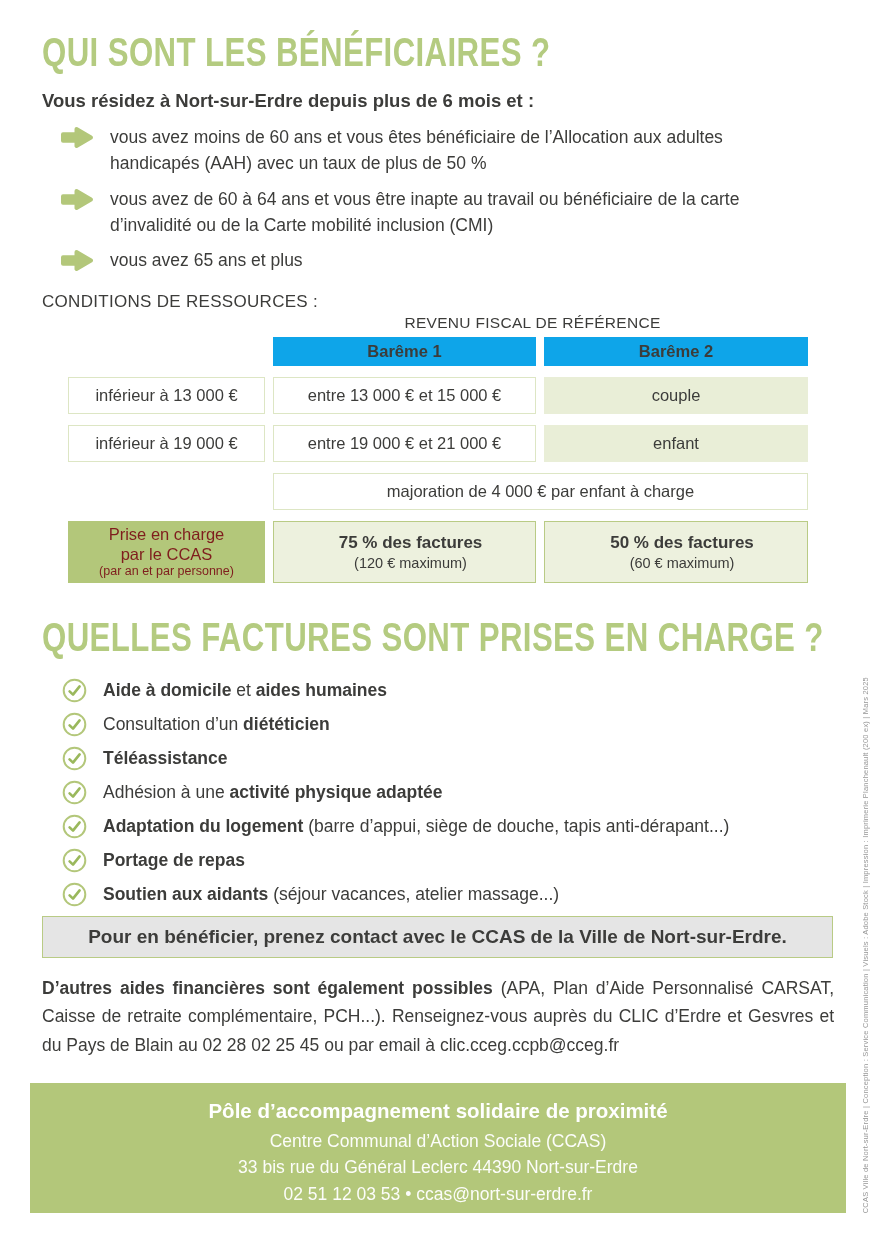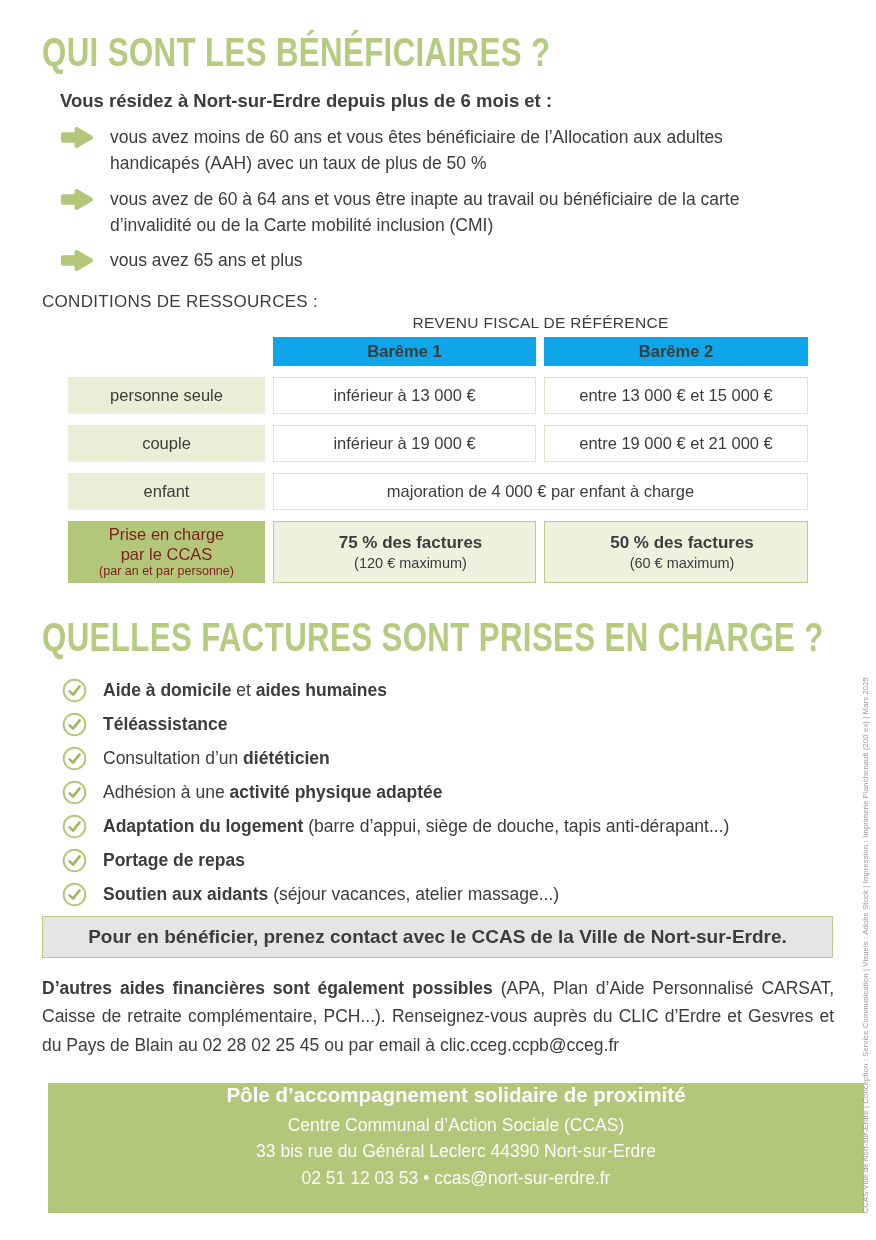--- a/index.html
+++ b/index.html
@@ -9,29 +9,29 @@
 
   .big-title {
     position:absolute; left:42px;
     font-size:40px; font-weight:800; letter-spacing:.5px;
     color:#b4cb80; white-space:nowrap;
     transform:scaleX(.78); transform-origin:0 50%;
   }
   #title1 { top:30px; }
   #title2 { top:615px; }
 
-  #intro { position:absolute; left:60px; top:90px; font-size:18.5px; font-weight:700; }
+  #intro { position:absolute; left:42px; top:90px; font-size:18.5px; font-weight:700; }
 
   #bullets { position:absolute; left:60px; top:124px; width:756px; }
   .bullet-row { display:flex; align-items:flex-start; margin-bottom:9px; }
   .bullet-row svg { flex:0 0 auto; margin:2px 0 0 0; }
   .bullet-text { margin-left:16px; font-size:17.5px; line-height:1.5; max-width:700px; }
 
   #conditions-label { position:absolute; left:42px; top:292px; font-size:17px; letter-spacing:.3px; }
-  #revenu-title { position:absolute; left:273px; top:314px; width:535px; text-align:center; font-size:15.5px; letter-spacing:.3px; }
+  #revenu-title { position:absolute; left:265px; top:314px; width:535px; text-align:center; font-size:15.5px; letter-spacing:.3px; }
 
   #table { position:absolute; left:68px; top:337px; width:740px;
     display:grid; grid-template-columns:197px 263px 264px; column-gap:8px; row-gap:11px; }
   .cell { display:flex; align-items:center; justify-content:center; text-align:center; font-size:16.5px; }
   .spacer-cell { height:29px; }
   .header-cell { background:#0ea5e9; height:29px; font-weight:700; }
   .label-cell { background:#e9eed7; height:37px; }
   .value-cell { background:#fff; border:1px solid #dde6c4; height:37px; }
   .merged { grid-column:2 / 4; }
   .charge-label { background:#b3c77a; color:#7f1d1d; height:62px; flex-direction:column; line-height:1.18; font-size:16.5px; }
@@ -47,22 +47,22 @@
   .check-text .b { font-weight:700; }
 
   #contact-box { position:absolute; left:42px; top:916px; width:791px;
     border:1px solid #b9cb85; padding:9px 8px; text-align:center;
     font-weight:700; font-size:19px; background:#e5e5e5; }
 
   #other-aids { position:absolute; left:42px; top:974px; width:792px;
     font-size:17.5px; line-height:1.62; text-align:justify; }
   #other-aids .b { font-weight:700; }
 
-  #footer { position:absolute; left:48px; top:1083px; width:816px; height:130px;
-    background:#b3c77a; color:#fff; text-align:center; }
+  #footer { position:absolute; left:30px; top:1083px; width:816px; height:130px;
+    background:#b3c77a; color:#fff; text-align:center; padding-top:16px; }
   #footer .f1 { font-size:20.5px; font-weight:700; margin-bottom:5px; }
   #footer .fl { font-size:17.5px; line-height:1.5; color:rgba(255,255,255,.96); }
 
   #side-caption { position:absolute; right:6px; bottom:27px;
     writing-mode:vertical-rl; transform:rotate(180deg);
     font-size:7.5px; letter-spacing:.2px; color:#979797; }
 </style>
 </head>
 <body>
 
@@ -94,21 +94,20 @@
     </div>
 
   <div id="conditions-label">CONDITIONS DE RESSOURCES :</div>
   <div id="revenu-title">REVENU FISCAL DE RÉFÉRENCE</div>
 
   <div id="table">
     <div class="cell spacer-cell"></div>
     <div class="cell header-cell">Barême 1</div>
     <div class="cell header-cell">Barême 2</div>
 
-    <div class="cell label-cell">personne seule</div>
     <div class="cell value-cell">inférieur à 13 000 €</div>
     <div class="cell value-cell">entre 13 000 € et 15 000 €</div>
 
     <div class="cell label-cell">couple</div>
     <div class="cell value-cell">inférieur à 19 000 €</div>
     <div class="cell value-cell">entre 19 000 € et 21 000 €</div>
 
     <div class="cell label-cell">enfant</div>
     <div class="cell value-cell merged">majoration de 4 000 € par enfant à charge</div>
 
@@ -135,28 +134,28 @@
           <circle cx="12.5" cy="12.5" r="10.8" fill="none" stroke="#b3c77a" stroke-width="2"></circle>
           <path d="M7.6 13.4 L11 16.6 L17.6 8.4" fill="none" stroke="#9ab85c" stroke-width="2.6" stroke-linecap="round" stroke-linejoin="round"></path>
         </svg>
         <div class="check-text"><span></span><span class="b">Aide à domicile</span><span> et </span><span class="b">aides humaines</span><span></span></div>
       </div>
       <div class="check-row">
         <svg width="25" height="25" viewBox="0 0 25 25">
           <circle cx="12.5" cy="12.5" r="10.8" fill="none" stroke="#b3c77a" stroke-width="2"></circle>
           <path d="M7.6 13.4 L11 16.6 L17.6 8.4" fill="none" stroke="#9ab85c" stroke-width="2.6" stroke-linecap="round" stroke-linejoin="round"></path>
         </svg>
-        <div class="check-text"><span></span><span class="b">Téléassistance</span><span></span><span class="b"></span><span></span></div>
+        <div class="check-text"><span>Consultation d’un </span><span class="b">diététicien</span><span></span><span class="b"></span><span></span></div>
       </div>
       <div class="check-row">
         <svg width="25" height="25" viewBox="0 0 25 25">
           <circle cx="12.5" cy="12.5" r="10.8" fill="none" stroke="#b3c77a" stroke-width="2"></circle>
           <path d="M7.6 13.4 L11 16.6 L17.6 8.4" fill="none" stroke="#9ab85c" stroke-width="2.6" stroke-linecap="round" stroke-linejoin="round"></path>
         </svg>
-        <div class="check-text"><span>Consultation d’un </span><span class="b">diététicien</span><span></span><span class="b"></span><span></span></div>
+        <div class="check-text"><span></span><span class="b">Téléassistance</span><span></span><span class="b"></span><span></span></div>
       </div>
       <div class="check-row">
         <svg width="25" height="25" viewBox="0 0 25 25">
           <circle cx="12.5" cy="12.5" r="10.8" fill="none" stroke="#b3c77a" stroke-width="2"></circle>
           <path d="M7.6 13.4 L11 16.6 L17.6 8.4" fill="none" stroke="#9ab85c" stroke-width="2.6" stroke-linecap="round" stroke-linejoin="round"></path>
         </svg>
         <div class="check-text"><span>Adhésion à une </span><span class="b">activité physique adaptée</span><span></span><span class="b"></span><span></span></div>
       </div>
       <div class="check-row">
         <svg width="25" height="25" viewBox="0 0 25 25">

